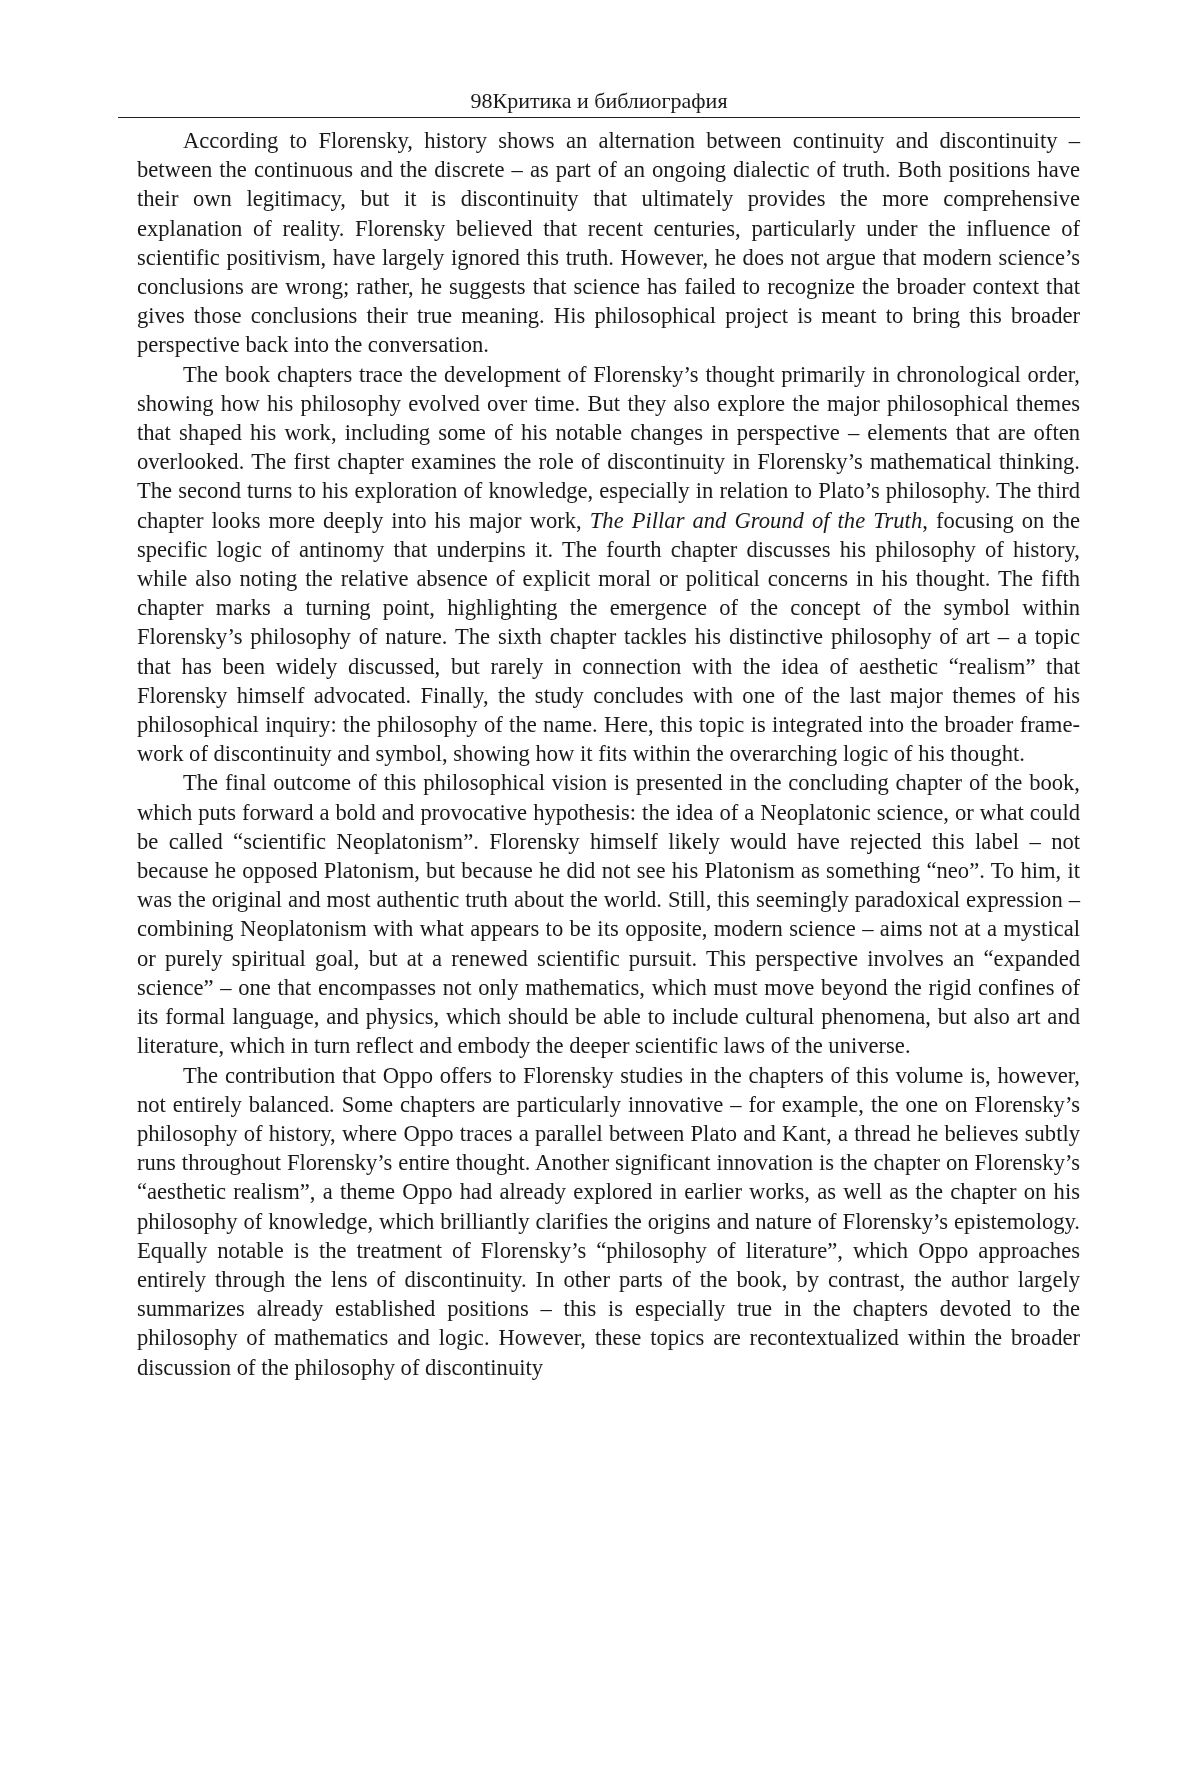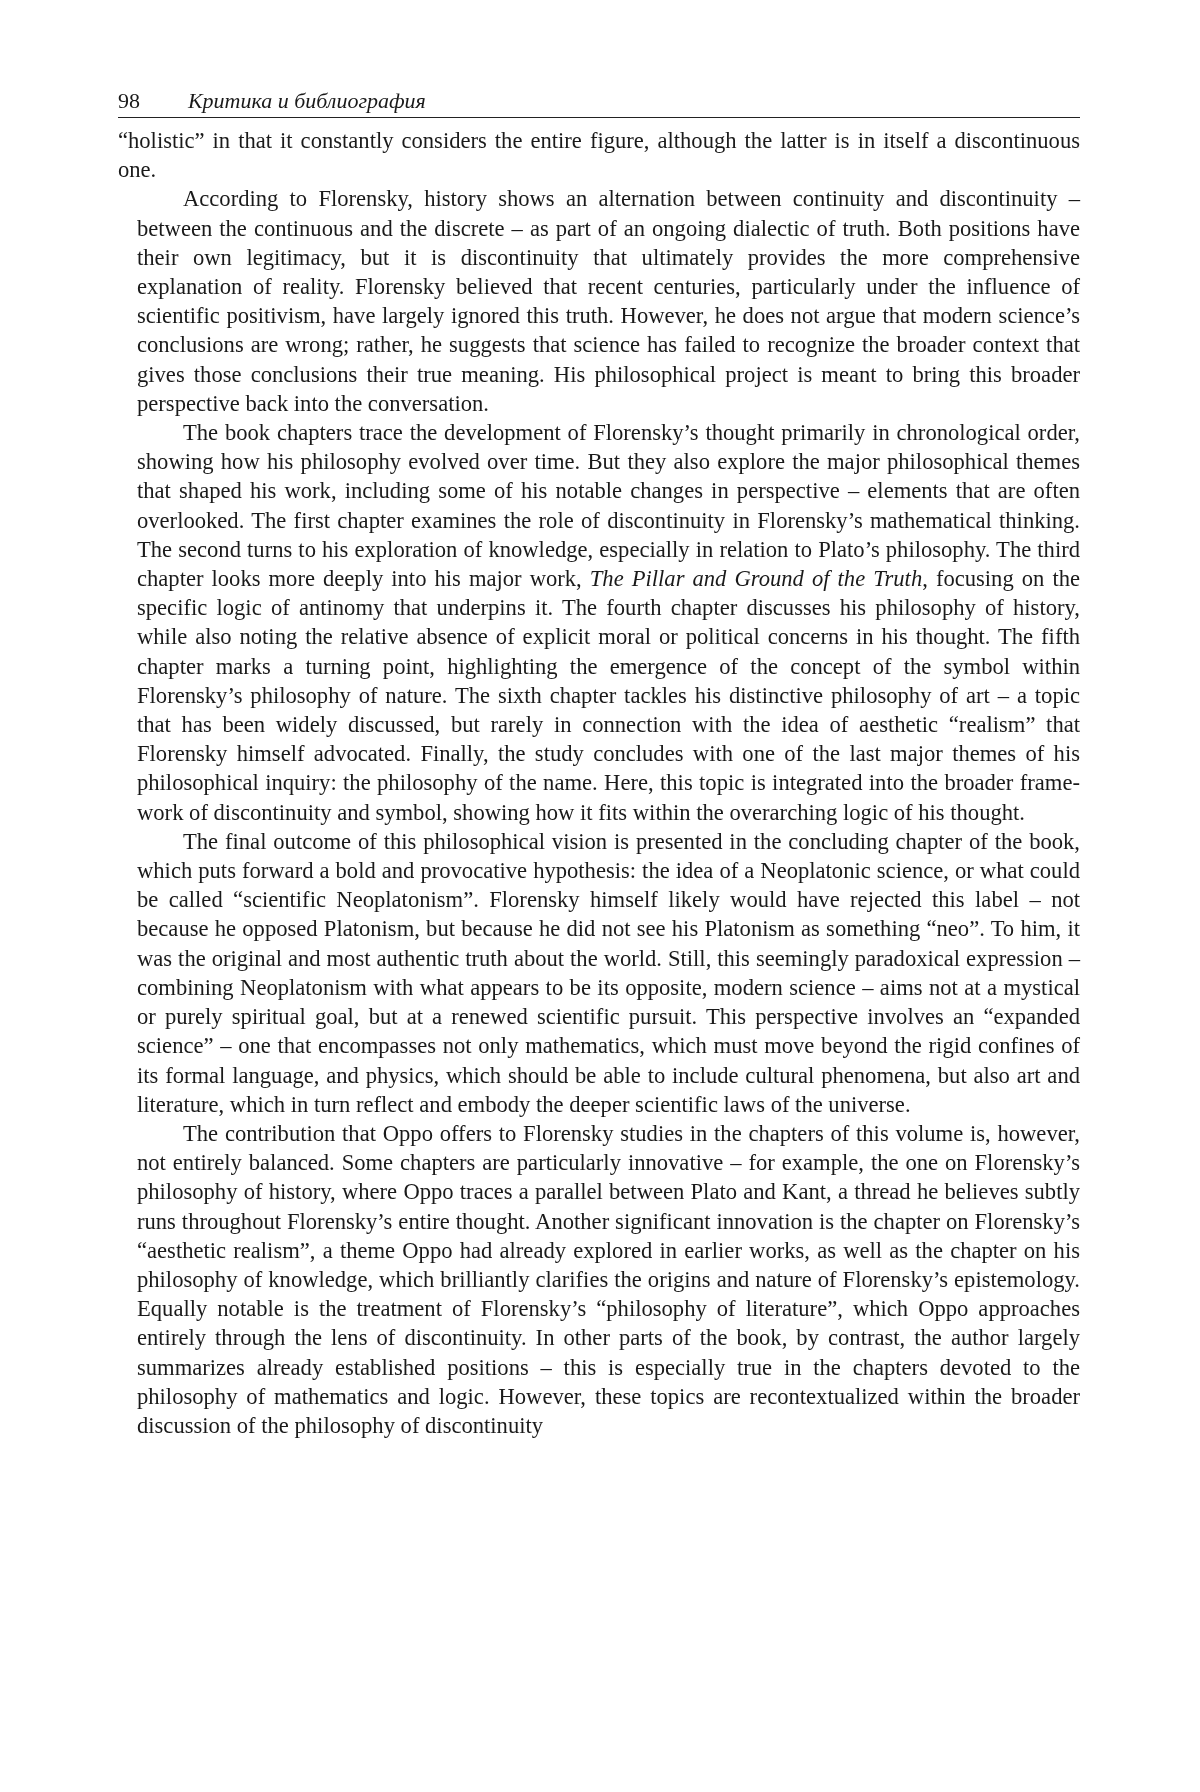--- a/index.html
+++ b/index.html
@@ -1,36 +1,35 @@
 <!DOCTYPE html>
 <html><head>
 <meta charset="utf-8">
 <style>
   html, body { margin: 0; padding: 0; background: #ffffff; }
   body { width: 1200px; height: 1792px; position: relative; overflow: hidden;
          font-family: "Liberation Serif", "DejaVu Serif", serif; color: #1a1a1a; }
   .page { position: absolute; left: 118px; top: 88px; width: 962px; }
-  .header { display: flex; justify-content: flex-start; align-items: baseline;
+  .header { display: flex; justify-content: center; align-items: baseline;
             font-size: 22px; line-height: 26px; padding-bottom: 3px;
-            border-bottom: 1.5px solid #222; gap: 48px; }
-  .header .running-title { font-style: italic; }
+            border-bottom: 1.5px solid #222; }
+  .header .running-title { }
   .body-text { margin-top: 8px; font-size: 22.6px; line-height: 29.2px;
                text-align: justify; hyphens: manual; }
   .body-text p { margin: 0; text-indent: 0; }
   .body-text p.indent { text-indent: 46px; margin-left: 19px; }
   .body-text em { font-style: italic; font-family: Liberation Serif, serif; }
 </style>
 </head>
 <body>
 
 <div class="page">
   <div class="header">
     <span>98</span>
     <span class="running-title">Критика и библиография</span>
   </div>
   <div class="body-text" id="body-text">
-      <p><span>“holistic” in that it constantly considers the entire figure, although the latter is in itself a discontinuous one.</span></p>
       <p class="indent"><span>According to Florensky, history shows an alternation between continuity and discon­tinuity – between the continuous and the discrete – as part of an ongoing dialectic of truth. Both positions have their own legitimacy, but it is discontinuity that ultimately provides the more comprehensive explanation of reality. Florensky believed that recent centuries, particularly under the influence of scientific positivism, have largely ignored this truth. However, he does not argue that modern science’s conclusions are wrong; rather, he suggests that science has failed to recognize the broader context that gives those conclusions their true meaning. His philosophical project is meant to bring this broader perspective back into the conversation.</span></p>
       <p class="indent"><span>The book chapters trace the development of Florensky’s thought primarily in chrono­logical order, showing how his philosophy evolved over time. But they also explore the major philosophical themes that shaped his work, including some of his notable changes in perspective – elements that are often overlooked. The first chapter examines the role of discontinuity in Florensky’s mathematical thinking. The second turns to his ex­ploration of knowledge, especially in relation to Plato’s philosophy. The third chapter looks more deeply into his major work, </span><em>The Pillar and Ground of the Truth</em><span>, focusing on the specific logic of antinomy that underpins it. The fourth chapter discusses his phi­losophy of history, while also noting the relative absence of explicit moral or political concerns in his thought. The fifth chapter marks a turning point, highlighting the emer­gence of the concept of the symbol within Florensky’s philosophy of nature. The sixth chapter tackles his distinctive philosophy of art – a topic that has been widely discussed, but rarely in connection with the idea of aesthetic “realism” that Florensky himself advo­cated. Finally, the study concludes with one of the last major themes of his philosophical inquiry: the philosophy of the name. Here, this topic is integrated into the broader frame­work of discontinuity and symbol, showing how it fits within the overarching logic of his thought.</span></p>
       <p class="indent"><span>The final outcome of this philosophical vision is presented in the concluding chapter of the book, which puts forward a bold and provocative hypothesis: the idea of a Neopla­tonic science, or what could be called “scientific Neoplatonism”. Florensky himself likely would have rejected this label – not because he opposed Platonism, but because he did not see his Platonism as something “neo”. To him, it was the original and most authentic truth about the world. Still, this seemingly paradoxical expression – combining Neopla­tonism with what appears to be its opposite, modern science – aims not at a mystical or purely spiritual goal, but at a renewed scientific pursuit. This perspective involves an “expanded science” – one that encompasses not only mathematics, which must move beyond the rigid confines of its formal language, and physics, which should be able to in­clude cultural phenomena, but also art and literature, which in turn reflect and embody the deeper scientific laws of the universe.</span></p>
       <p class="indent"><span>The contribution that Oppo offers to Florensky studies in the chapters of this volume is, however, not entirely balanced. Some chapters are particularly innovative – for exam­ple, the one on Florensky’s philosophy of history, where Oppo traces a parallel between Plato and Kant, a thread he believes subtly runs throughout Florensky’s entire thought. Another significant innovation is the chapter on Florensky’s “aesthetic realism”, a theme Oppo had already explored in earlier works, as well as the chapter on his philosophy of knowledge, which brilliantly clarifies the origins and nature of Florensky’s epistemo­logy. Equally notable is the treatment of Florensky’s “philosophy of literature”, which Oppo approaches entirely through the lens of discontinuity. In other parts of the book, by contrast, the author largely summarizes already established positions – this is especially true in the chapters devoted to the philosophy of mathematics and logic. However, these topics are recontextualized within the broader discussion of the philosophy of discontinuity</span></p>
     </div>
 </div>
 
 </body></html>

